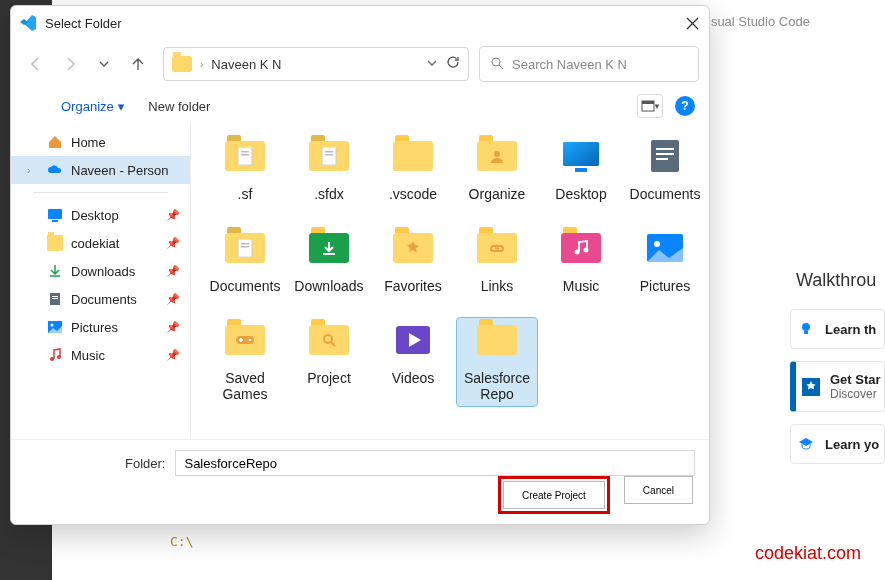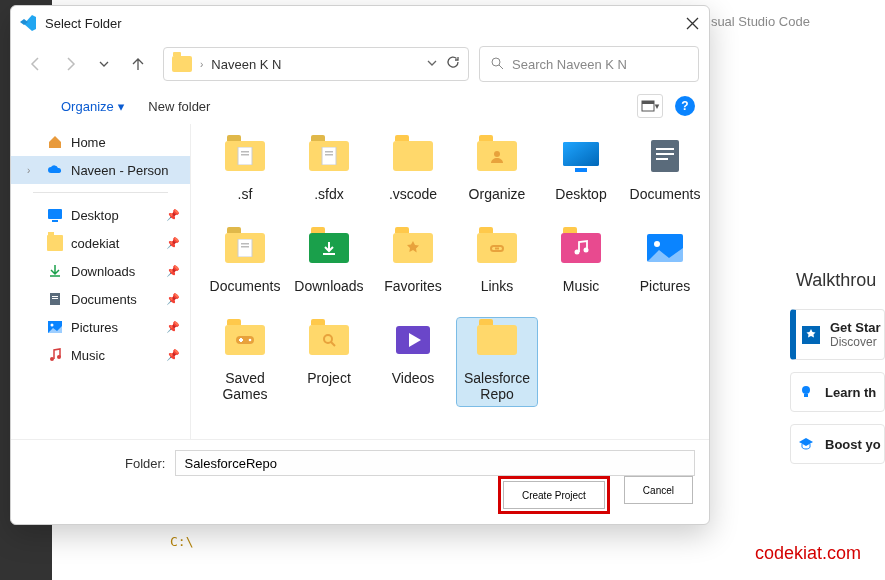--- a/index.html
+++ b/index.html
@@ -86,49 +86,49 @@
 .shadow-left { position: absolute; left: 0; top: 0; width: 52px; height: 580px; background: #333; z-index: -1; }
 </style>
 </head>
 <body>
 
 <div class="shadow-left"></div>
 
 <div class="vscode-title">isual Studio Code</div>
 <div class="walkthru-panel">
   <div class="wt-title">Walkthrou</div>
+  <div class="wt-card">
+    <span class="wt-icon">
+        <svg width="16" height="16" viewBox="0 0 16 16">
+          <circle cx="8" cy="6" r="4" fill="#0a84ff"></circle>
+          <rect x="6" y="10" width="4" height="3" fill="#0a84ff"></rect>
+        </svg>
+      </span>
+    <div class="wt-heading">Learn th</div>
+  </div>
   <div class="wt-card primary">
     <span class="wt-icon">
         <svg width="18" height="18" viewBox="0 0 18 18">
           <rect width="18" height="18" fill="#0067b8"></rect>
           <path d="M9 3l1.5 3 3 .5-2 2 .5 3L9 10l-3 1.5.5-3-2-2 3-.5z" fill="#fff"></path>
         </svg>
       </span>
     <div>
         <div class="wt-heading">Get Star</div>
         <div class="wt-sub">Discover</div>
       </div>
   </div>
   <div class="wt-card">
     <span class="wt-icon">
         <svg width="16" height="16" viewBox="0 0 16 16">
-          <circle cx="8" cy="6" r="4" fill="#0a84ff"></circle>
-          <rect x="6" y="10" width="4" height="3" fill="#0a84ff"></rect>
-        </svg>
-      </span>
-    <div class="wt-heading">Learn th</div>
-  </div>
-  <div class="wt-card">
-    <span class="wt-icon">
-        <svg width="16" height="16" viewBox="0 0 16 16">
           <path d="M8 2L1 6l7 4 7-4z" fill="#0a84ff"></path>
           <path d="M4 8v3c0 1 2 2 4 2s4-1 4-2V8" stroke="#0a84ff" fill="none"></path>
         </svg>
       </span>
-    <div class="wt-heading">Boost yo</div>
+    <div class="wt-heading">Learn yo</div>
   </div>
 </div>
 <div class="terminal-path">C:\</div>
 <div class="watermark">codekiat.com</div>
 
 <div class="dialog">
   <div class="titlebar">
     <span class="app-icon"><svg width="18" height="18" viewBox="0 0 18 18">
           <path d="M13 1l4 2v12l-4 2-8-7 8-9z" fill="#22a6f1"></path>
           <path d="M5 5L1 8l4 3 4-3z" fill="#1e8ed6"></path>

